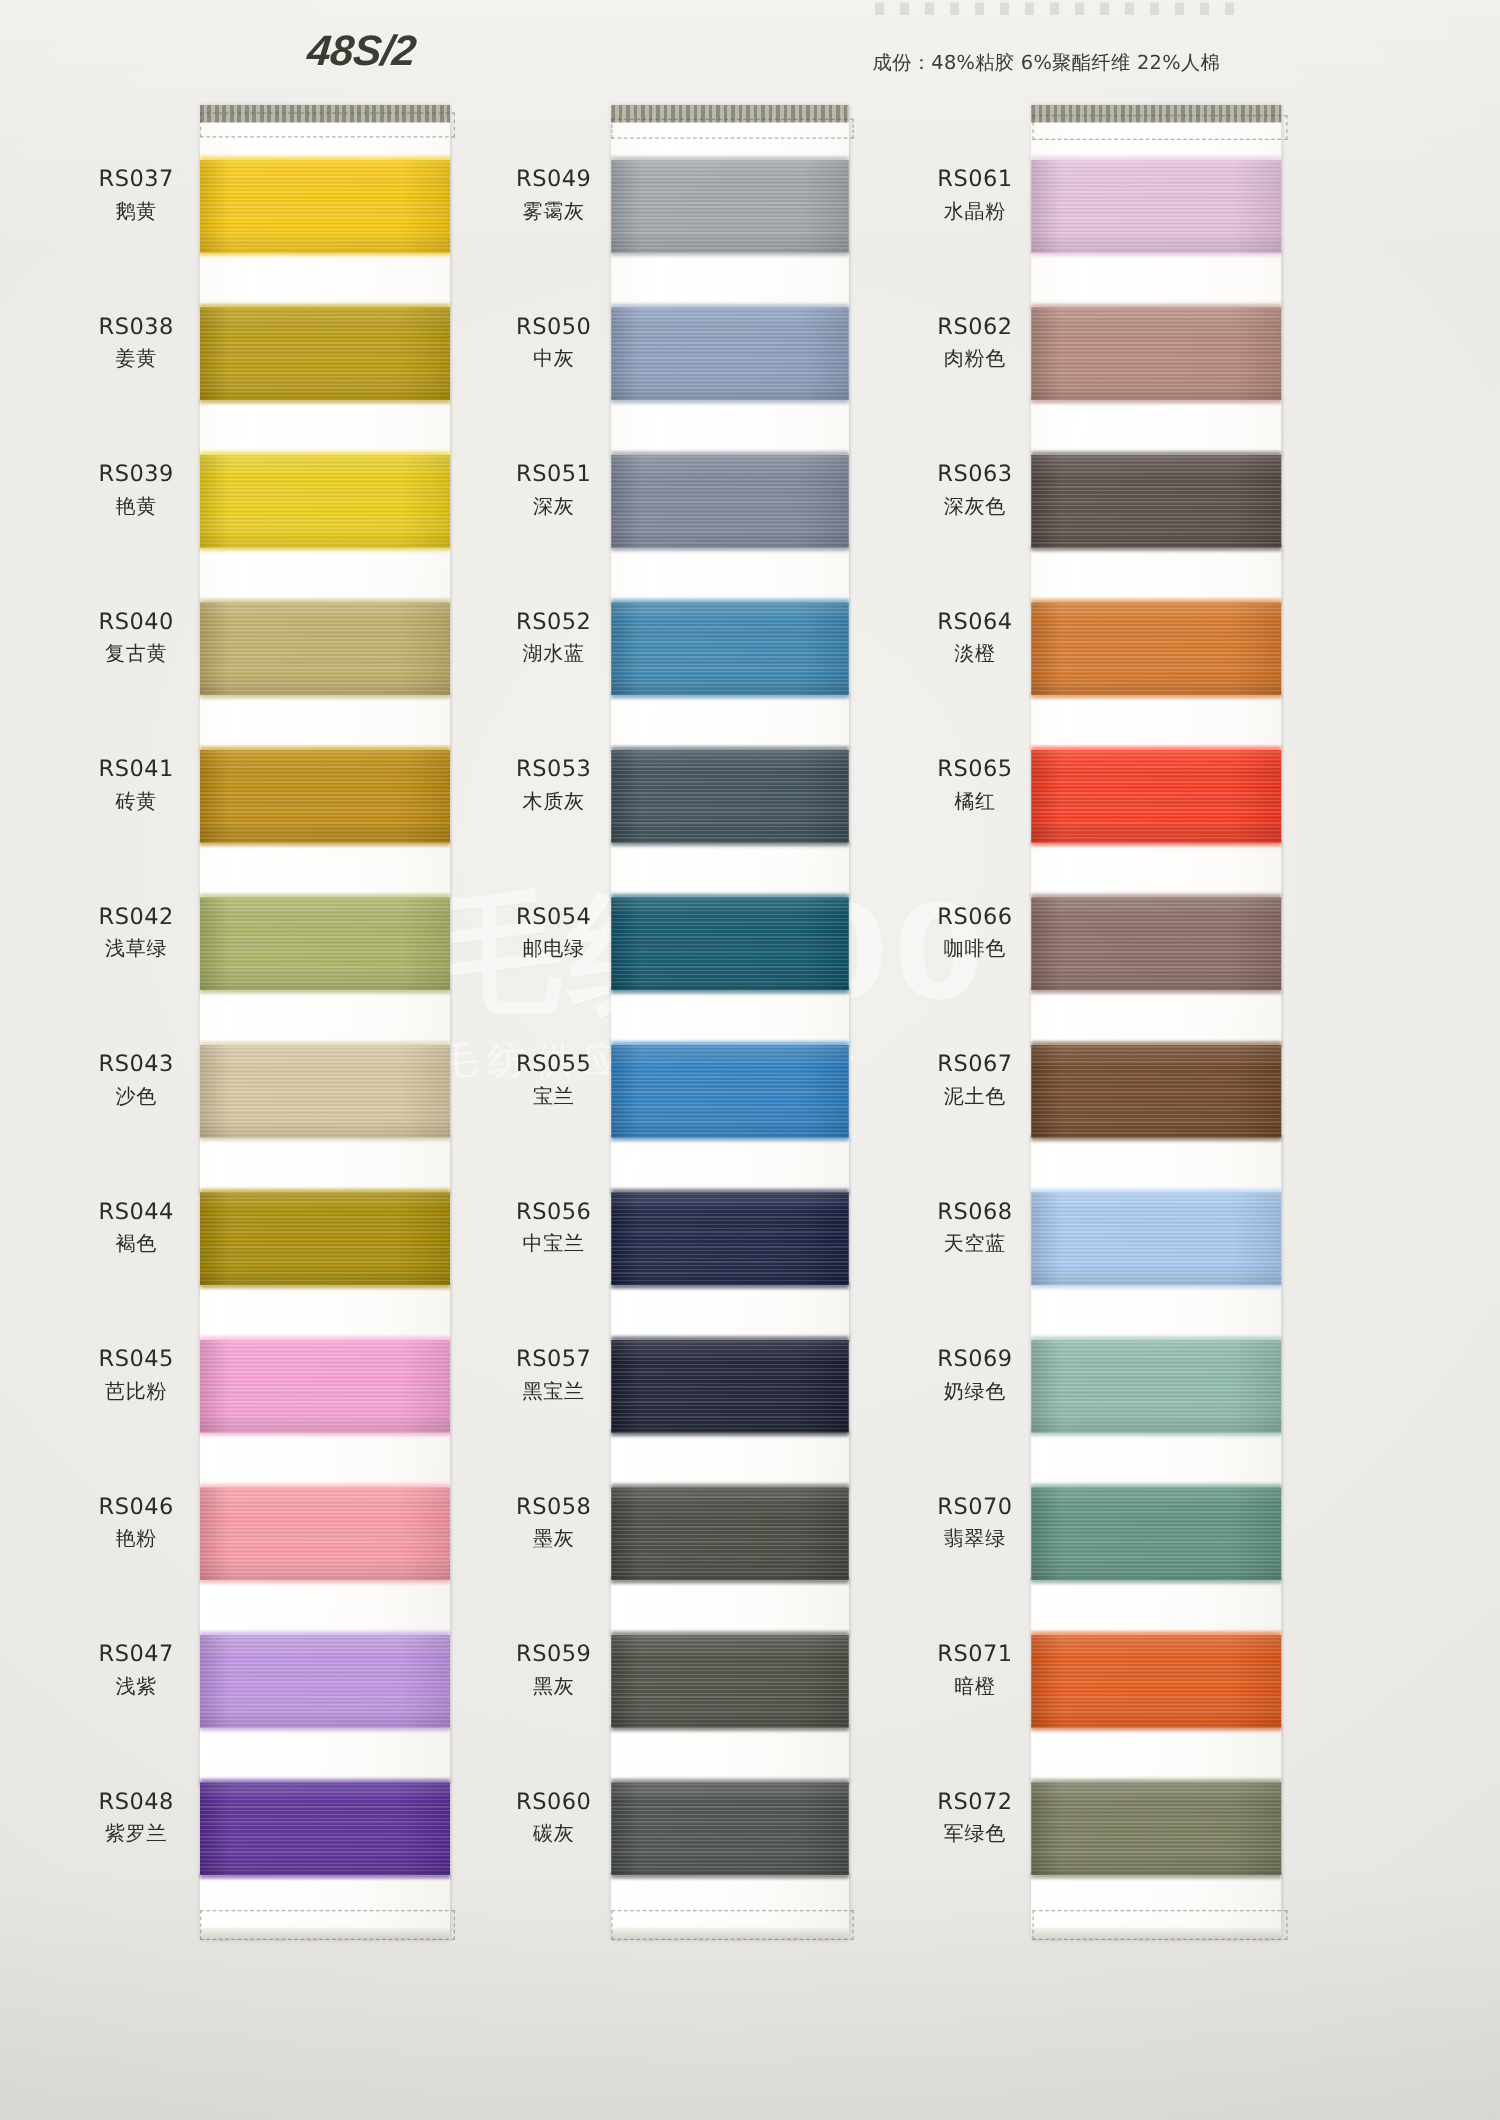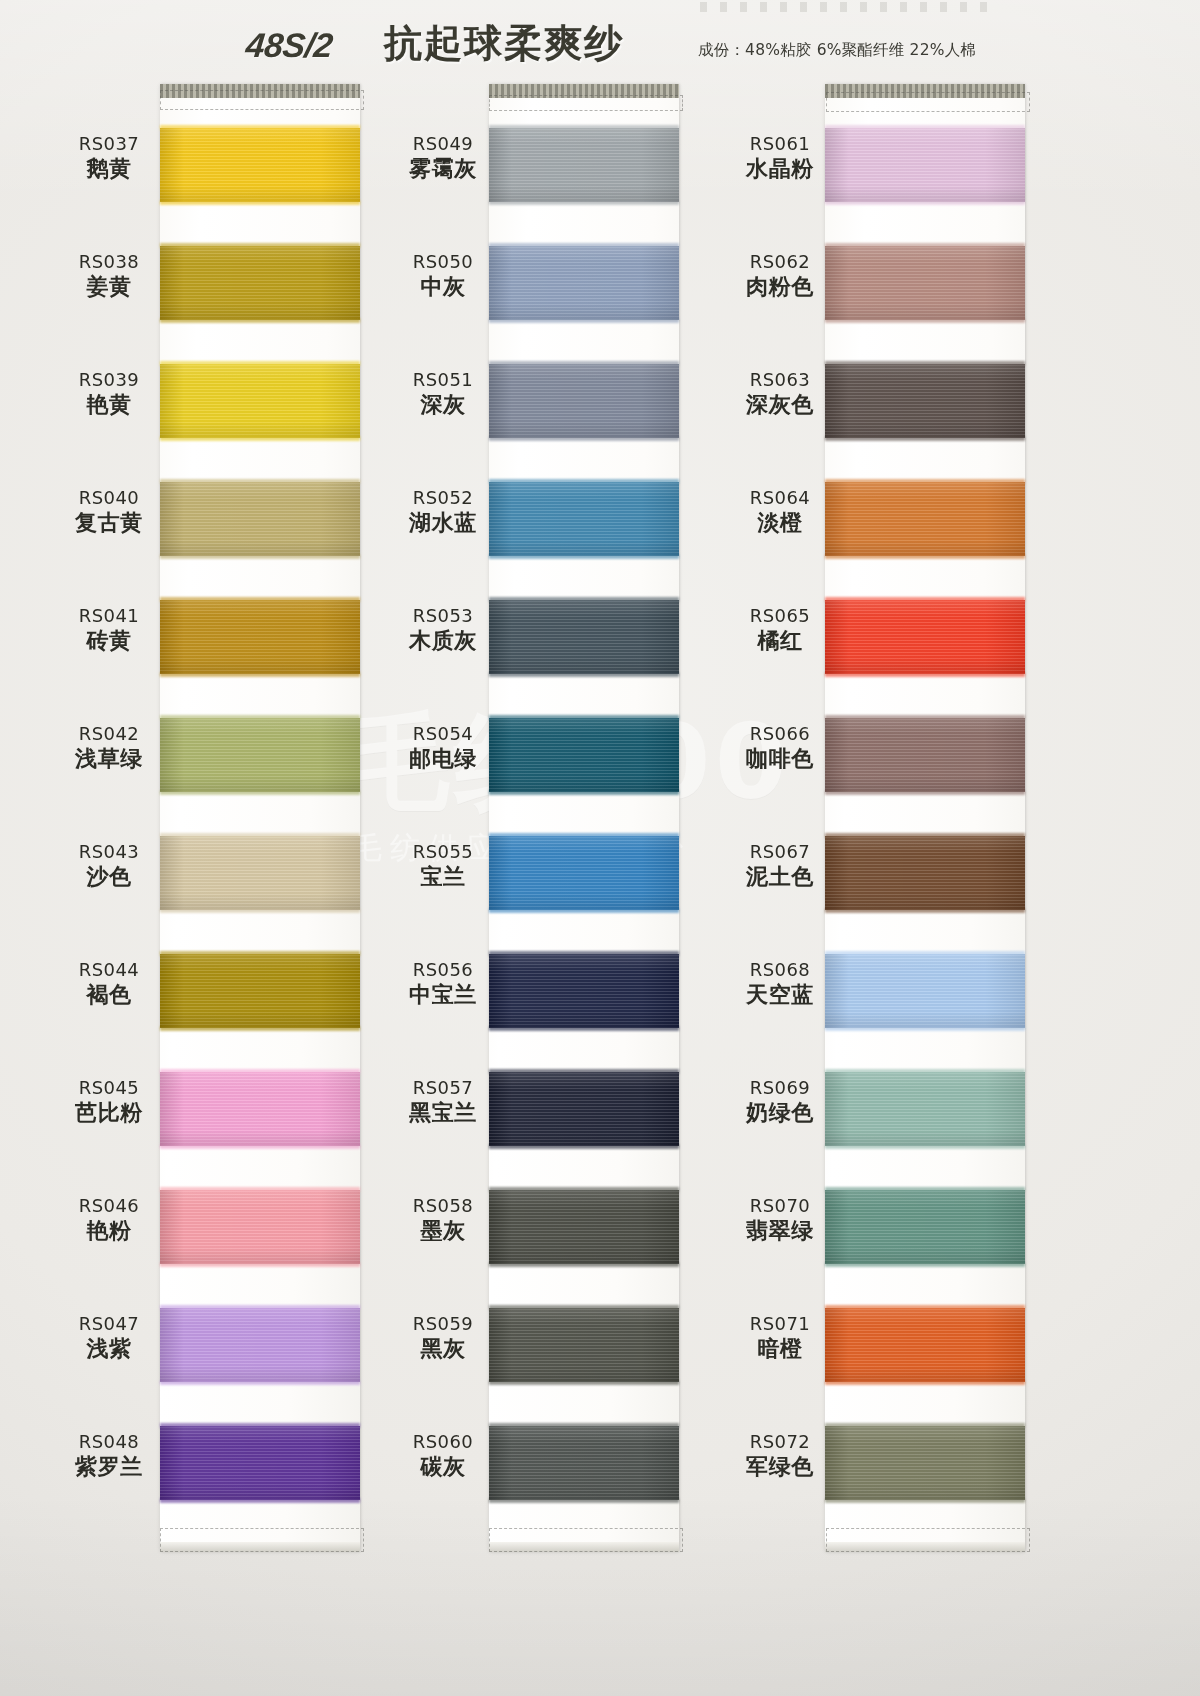--- a/index.html
+++ b/index.html
@@ -114,21 +114,21 @@
   .label{
     position:absolute;top:26px;
     width:94px;text-align:center;
     color:#2c2c26;
     font-family:"DejaVu Sans","Liberation Sans",sans-serif;
   }
   .col-1 .label{left:4px;}
   .col-2 .label{left:0px;}
   .col-3 .label{left:0px;}
   .code{font-size:18px;line-height:24px;letter-spacing:.4px;font-weight:400;}
-  .cname{font-size:22px;line-height:25px;letter-spacing:.6px;font-weight:bold;}
+  .cname{font-size:16px;line-height:25px;letter-spacing:.6px;}
 
   .swatch{
     position:absolute;top:22px;height:74px;
     box-shadow:0 1px 2px rgba(0,0,0,.10);
   }
   .col-1 .swatch{left:102px;width:200px;}
   .col-2 .swatch{left:93px;width:190px;}
   .col-3 .swatch{left:92px;width:200px;}
 
   
@@ -159,21 +159,20 @@
 </head>
 <body>
 
 <div class="sheet"></div>
 
 <div class="topmarks"></div>
 
 <div class="header">
   <div class="hdr-inner">
     <div class="h-count">48S/2</div>
-    <div class="h-title">抗起球柔爽纱</div>
   </div>
   <div class="h-comp">成份：48%粘胶  6%聚酯纤维   22%人棉</div>
 </div>
 
 <div class="watermark">
   <div class="wm-text">毛纺100</div>
   <div class="wm-sub">毛纺供应链服务平台</div>
 </div>
 
 <div class="col col-1">

